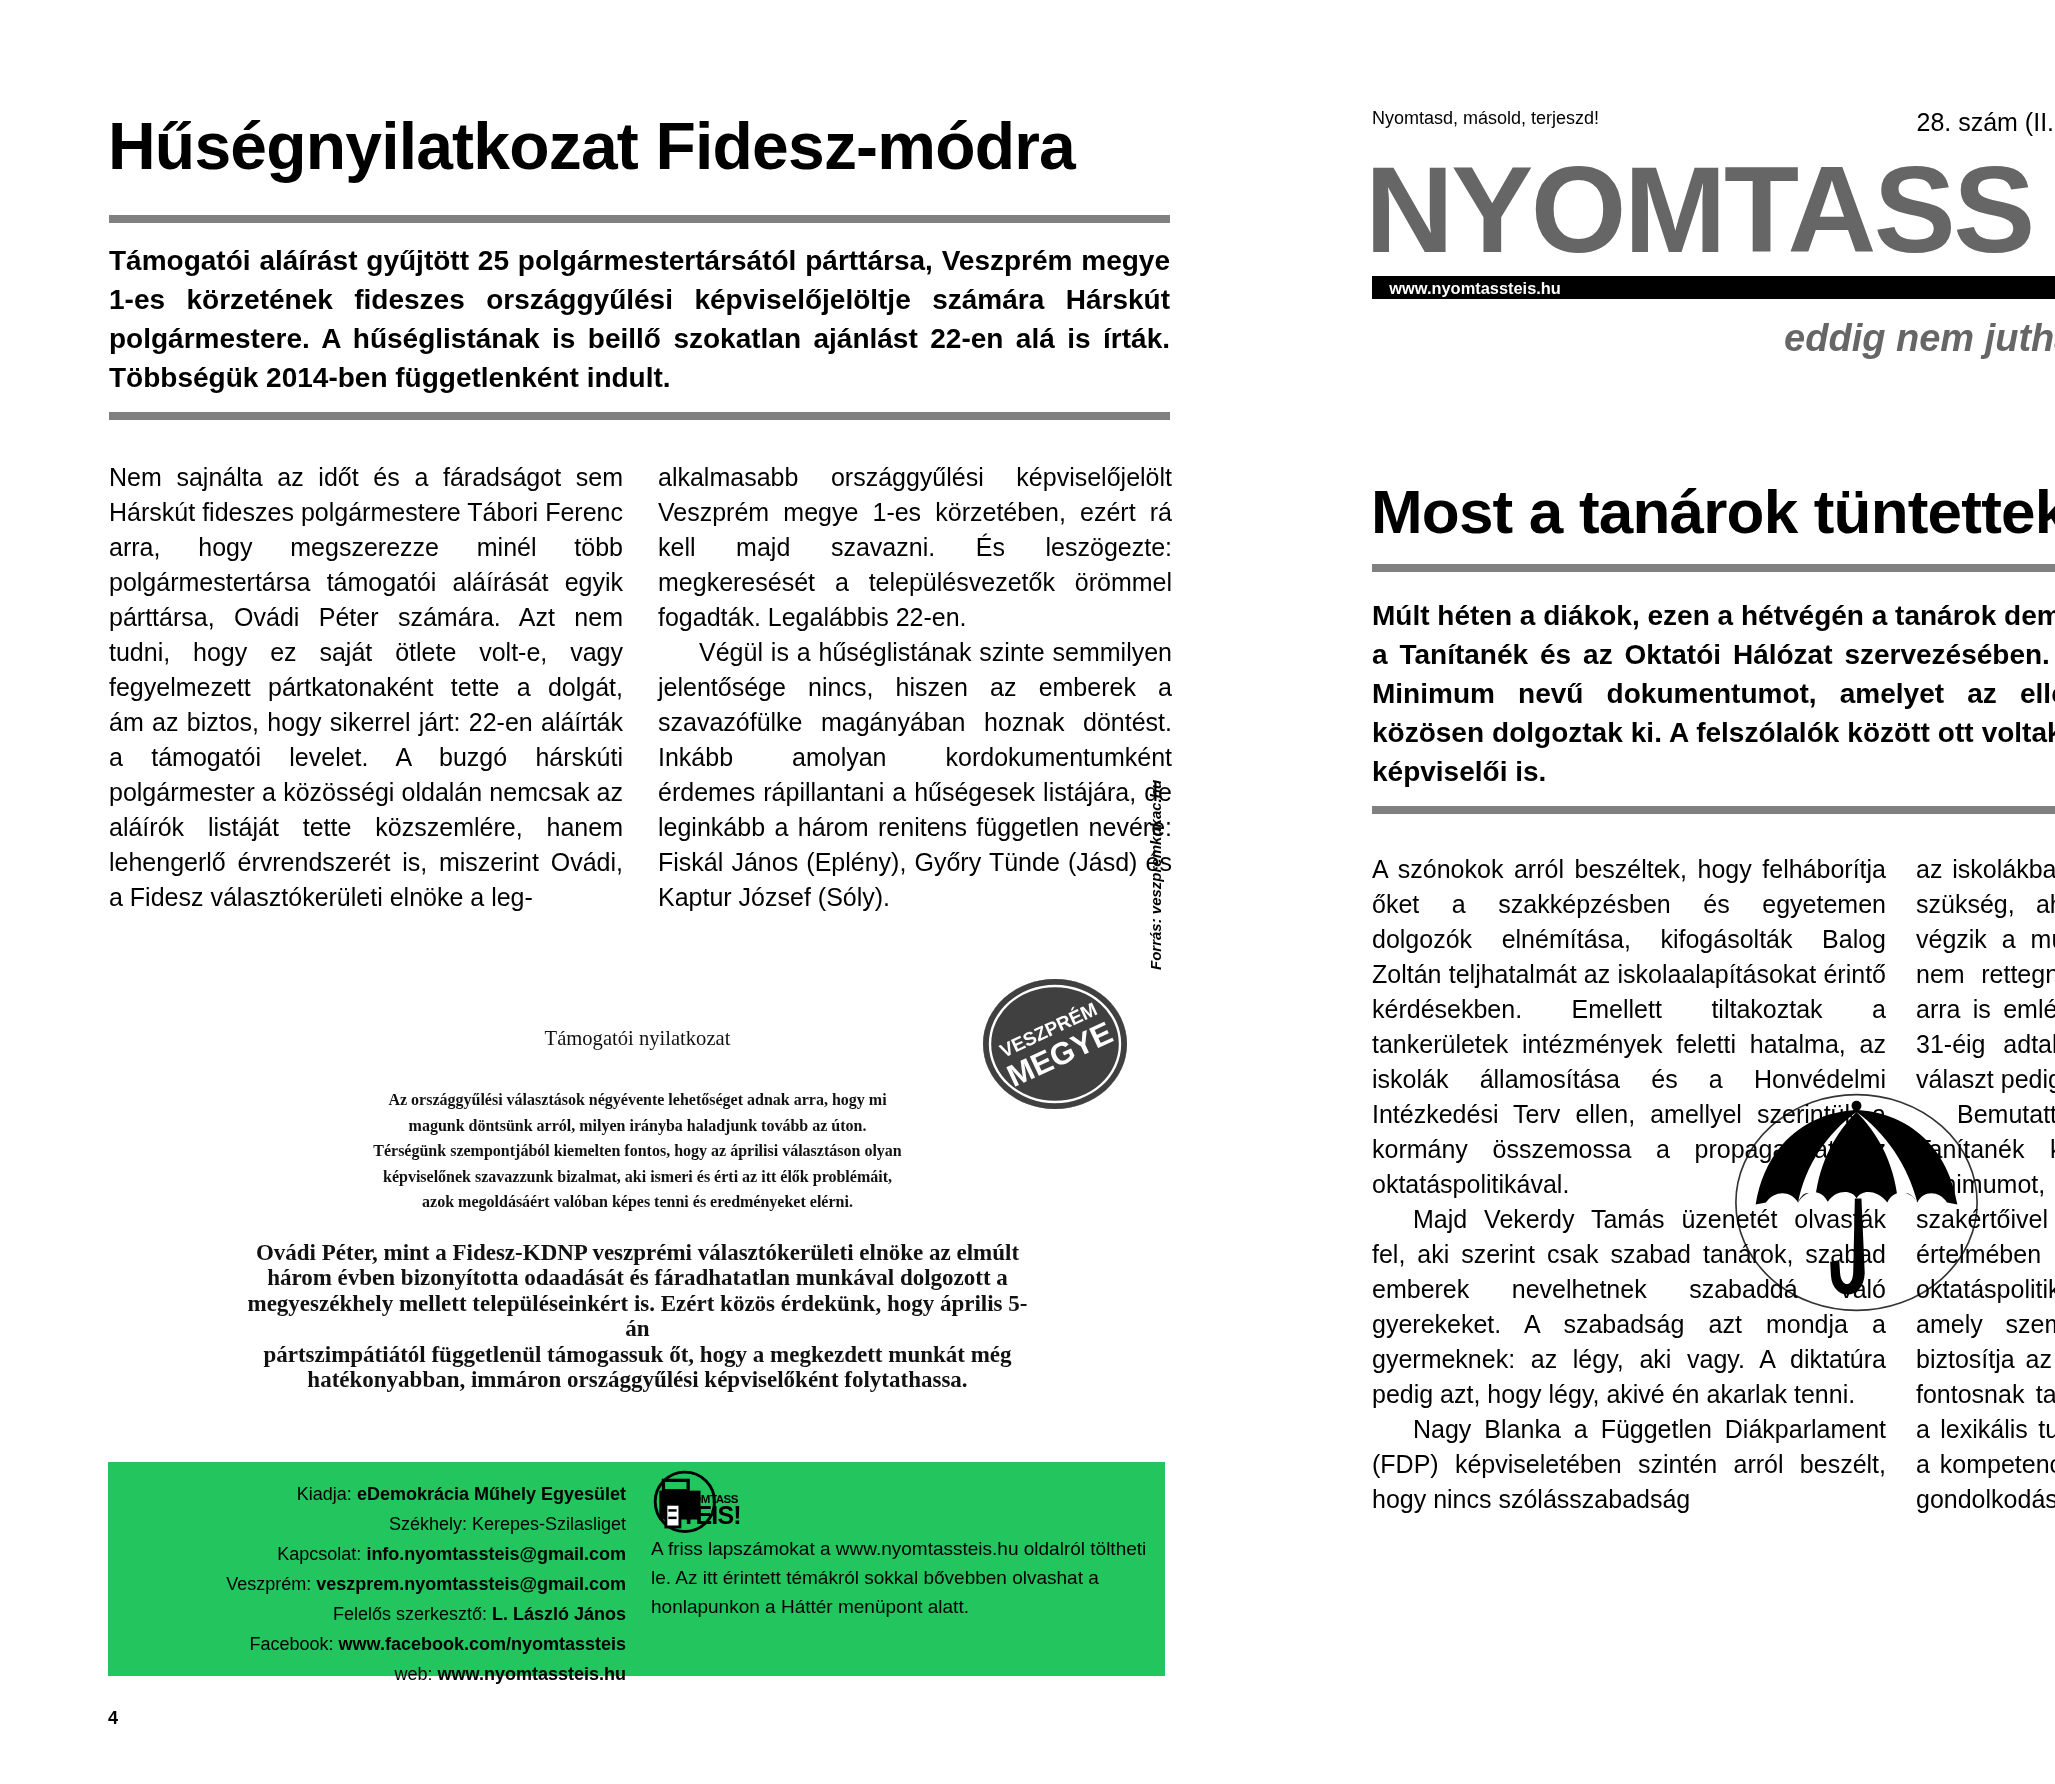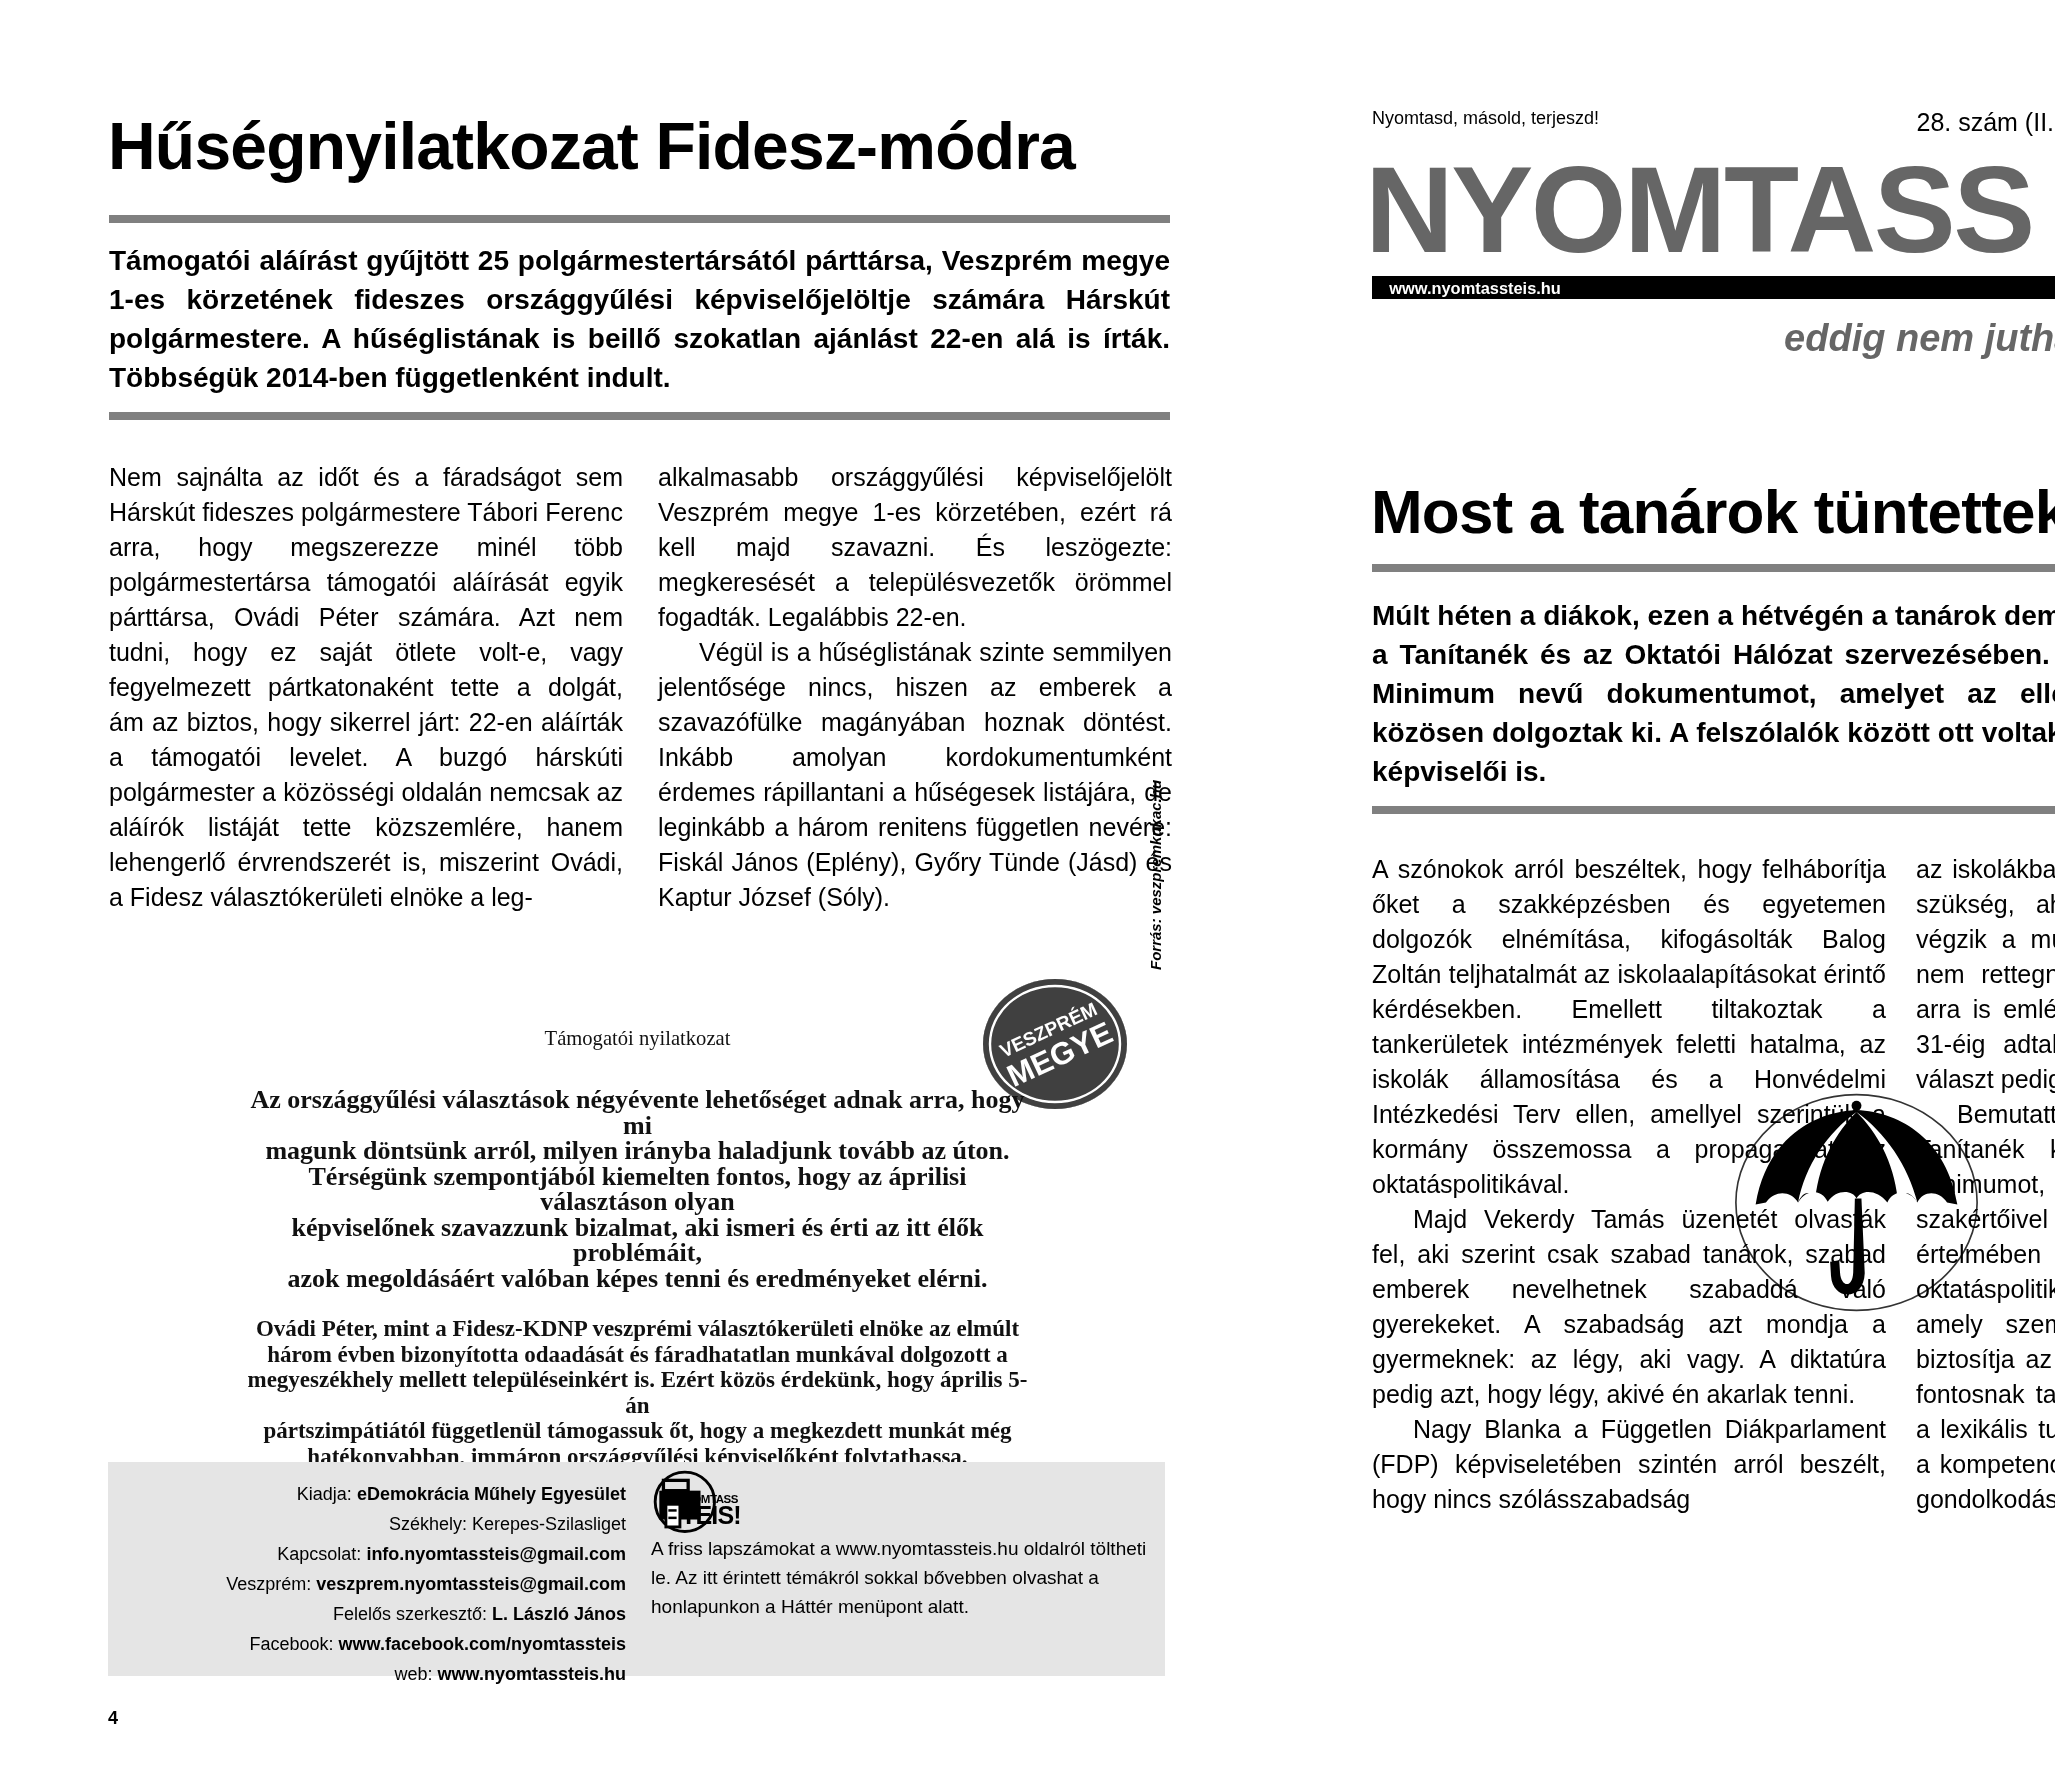--- a/index.html
+++ b/index.html
@@ -13,21 +13,21 @@
   .body p { margin: 0; }
   .body p.ind { text-indent: 41px; }
   .badge { position: absolute; border-radius: 50%; background: #404040;
            box-shadow: inset 0 0 0 5.8px #404040, inset 0 0 0 8.2px #fff; }
   .badge .inner { position: absolute; left: 0; right: 0; top: 0; bottom: 0;
            display: flex; flex-direction: column; align-items: center; justify-content: center;
            transform: rotate(-25deg); color: #fff; font-weight: 700; text-align: center; }
   .pagenum { position: absolute; font-weight: 700; font-size: 18px; }
   .mast-big { font-weight: 700; font-size: 123px; line-height: 123px; letter-spacing: -2.5px; }
   .tagline { font-weight: 700; font-style: italic; color: #666; text-align: right; }
-  .impressum { position: absolute; background: #e5e5e5; }
+  .impressum { position: absolute; background: #22c55e; }
   .imp-left { position: absolute; text-align: right; font-size: 18px; line-height: 30px; }
   .imp-left .lbl { font-weight: 300; }
   .imp-left .val { font-weight: 700; }
   .imp-right { position: absolute; font-size: 19px; line-height: 29px; }
   .scan { font-family: "Liberation Serif", serif; font-weight: 700; text-align: center; color: #111; margin-top: 24px; }
 </style>
 </head>
 <body>
 
 <div>
@@ -53,21 +53,21 @@
 
   <div class="badge" style="left:983px; top:979px; width:144px; height:130px;">
     <div class="inner">
       <span style="font-size:19px;">VESZPRÉM</span>
       <span style="font-size:31px; line-height:31px;">MEGYE</span>
     </div>
   </div>
 
   <div class="abs scan" style="left:247px; top:1003px; width:781px;">
     <div style="font-size:20.6px; font-weight:400; margin-bottom:37px;">Támogatói nyilatkozat</div>
-    <div id="scan-p1" style="font-size:26px; line-height:25.5px; margin-bottom:25px;">
+    <div id="scan-p1" style="font-size:16px; line-height:25.5px; margin-bottom:25px;">
         <div>Az országgyűlési választások négyévente lehetőséget adnak arra, hogy mi</div>
         <div>magunk döntsünk arról, milyen irányba haladjunk tovább az úton.</div>
         <div>Térségünk szempontjából kiemelten fontos, hogy az áprilisi választáson olyan</div>
         <div>képviselőnek szavazzunk bizalmat, aki ismeri és érti az itt élők problémáit,</div>
         <div>azok megoldásáért valóban képes tenni és eredményeket elérni.</div>
       </div>
     <div id="scan-p2" style="font-size:23px; line-height:25.5px;">
         <div>Ovádi Péter, mint a Fidesz-KDNP veszprémi választókerületi elnöke az elmúlt</div>
         <div>három évben bizonyította odaadását és fáradhatatlan munkával dolgozott a</div>
         <div>megyeszékhely mellett településeinkért is. Ezért közös érdekünk, hogy április 5-án</div>

